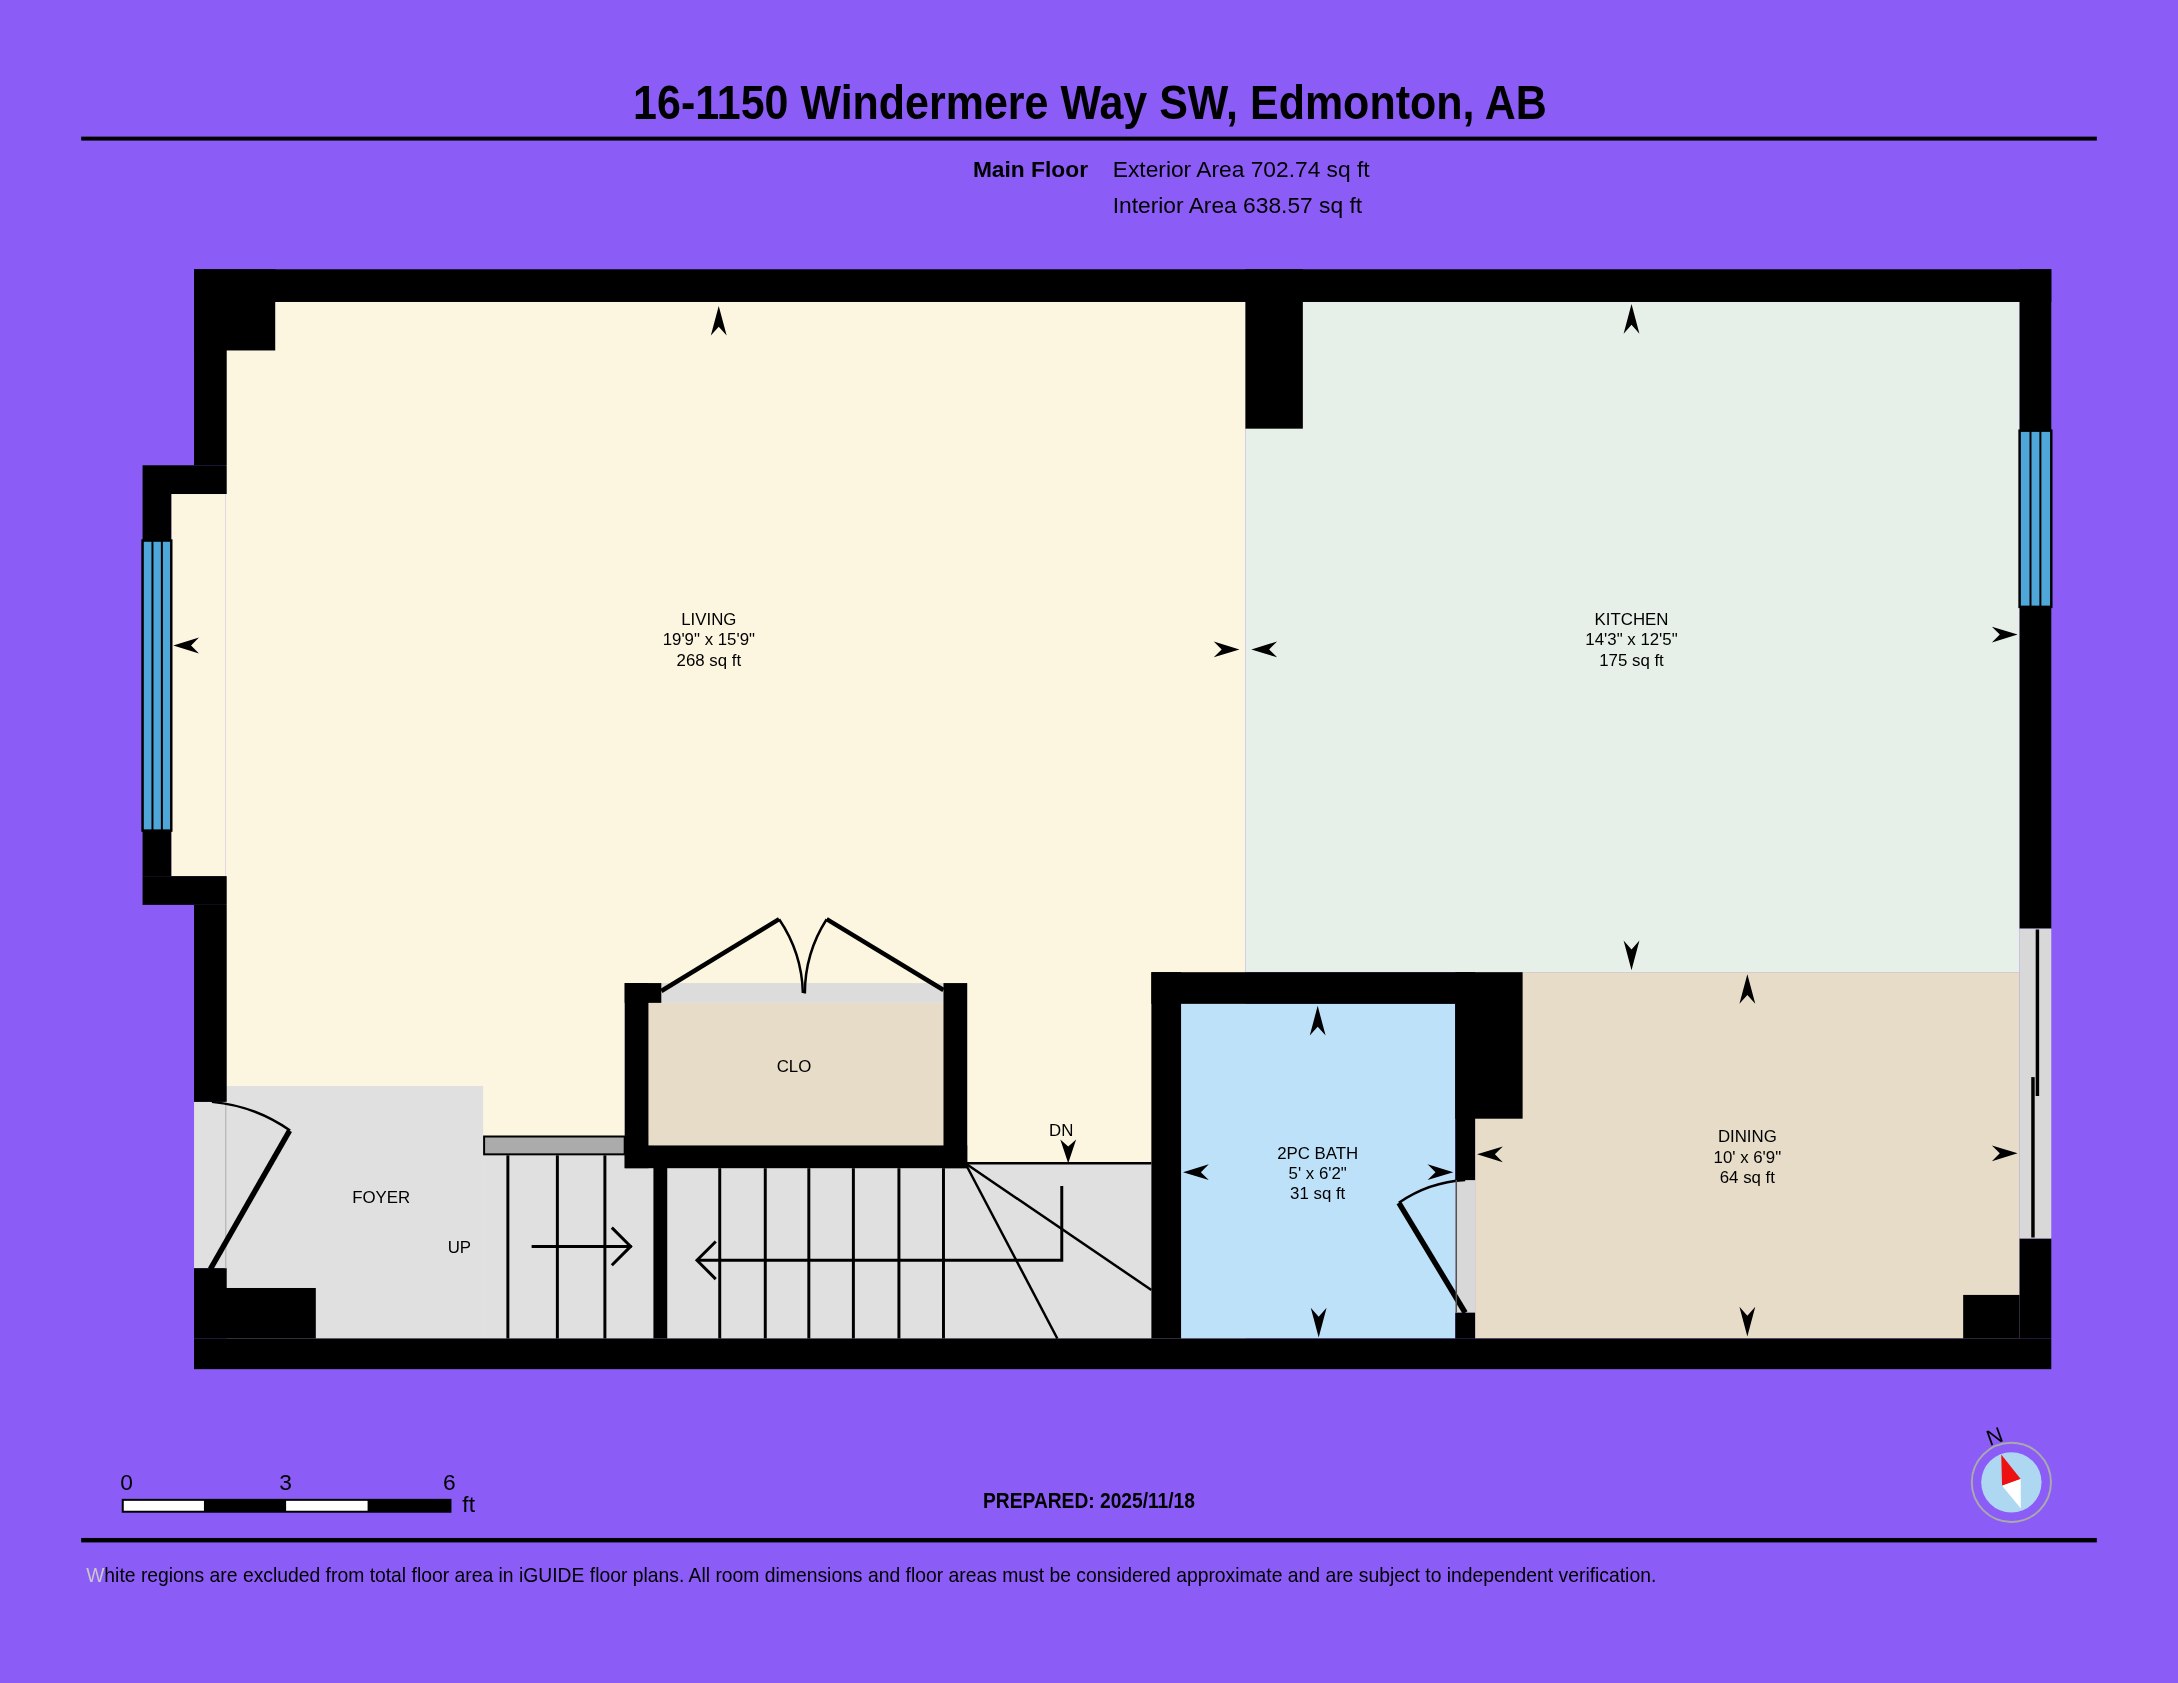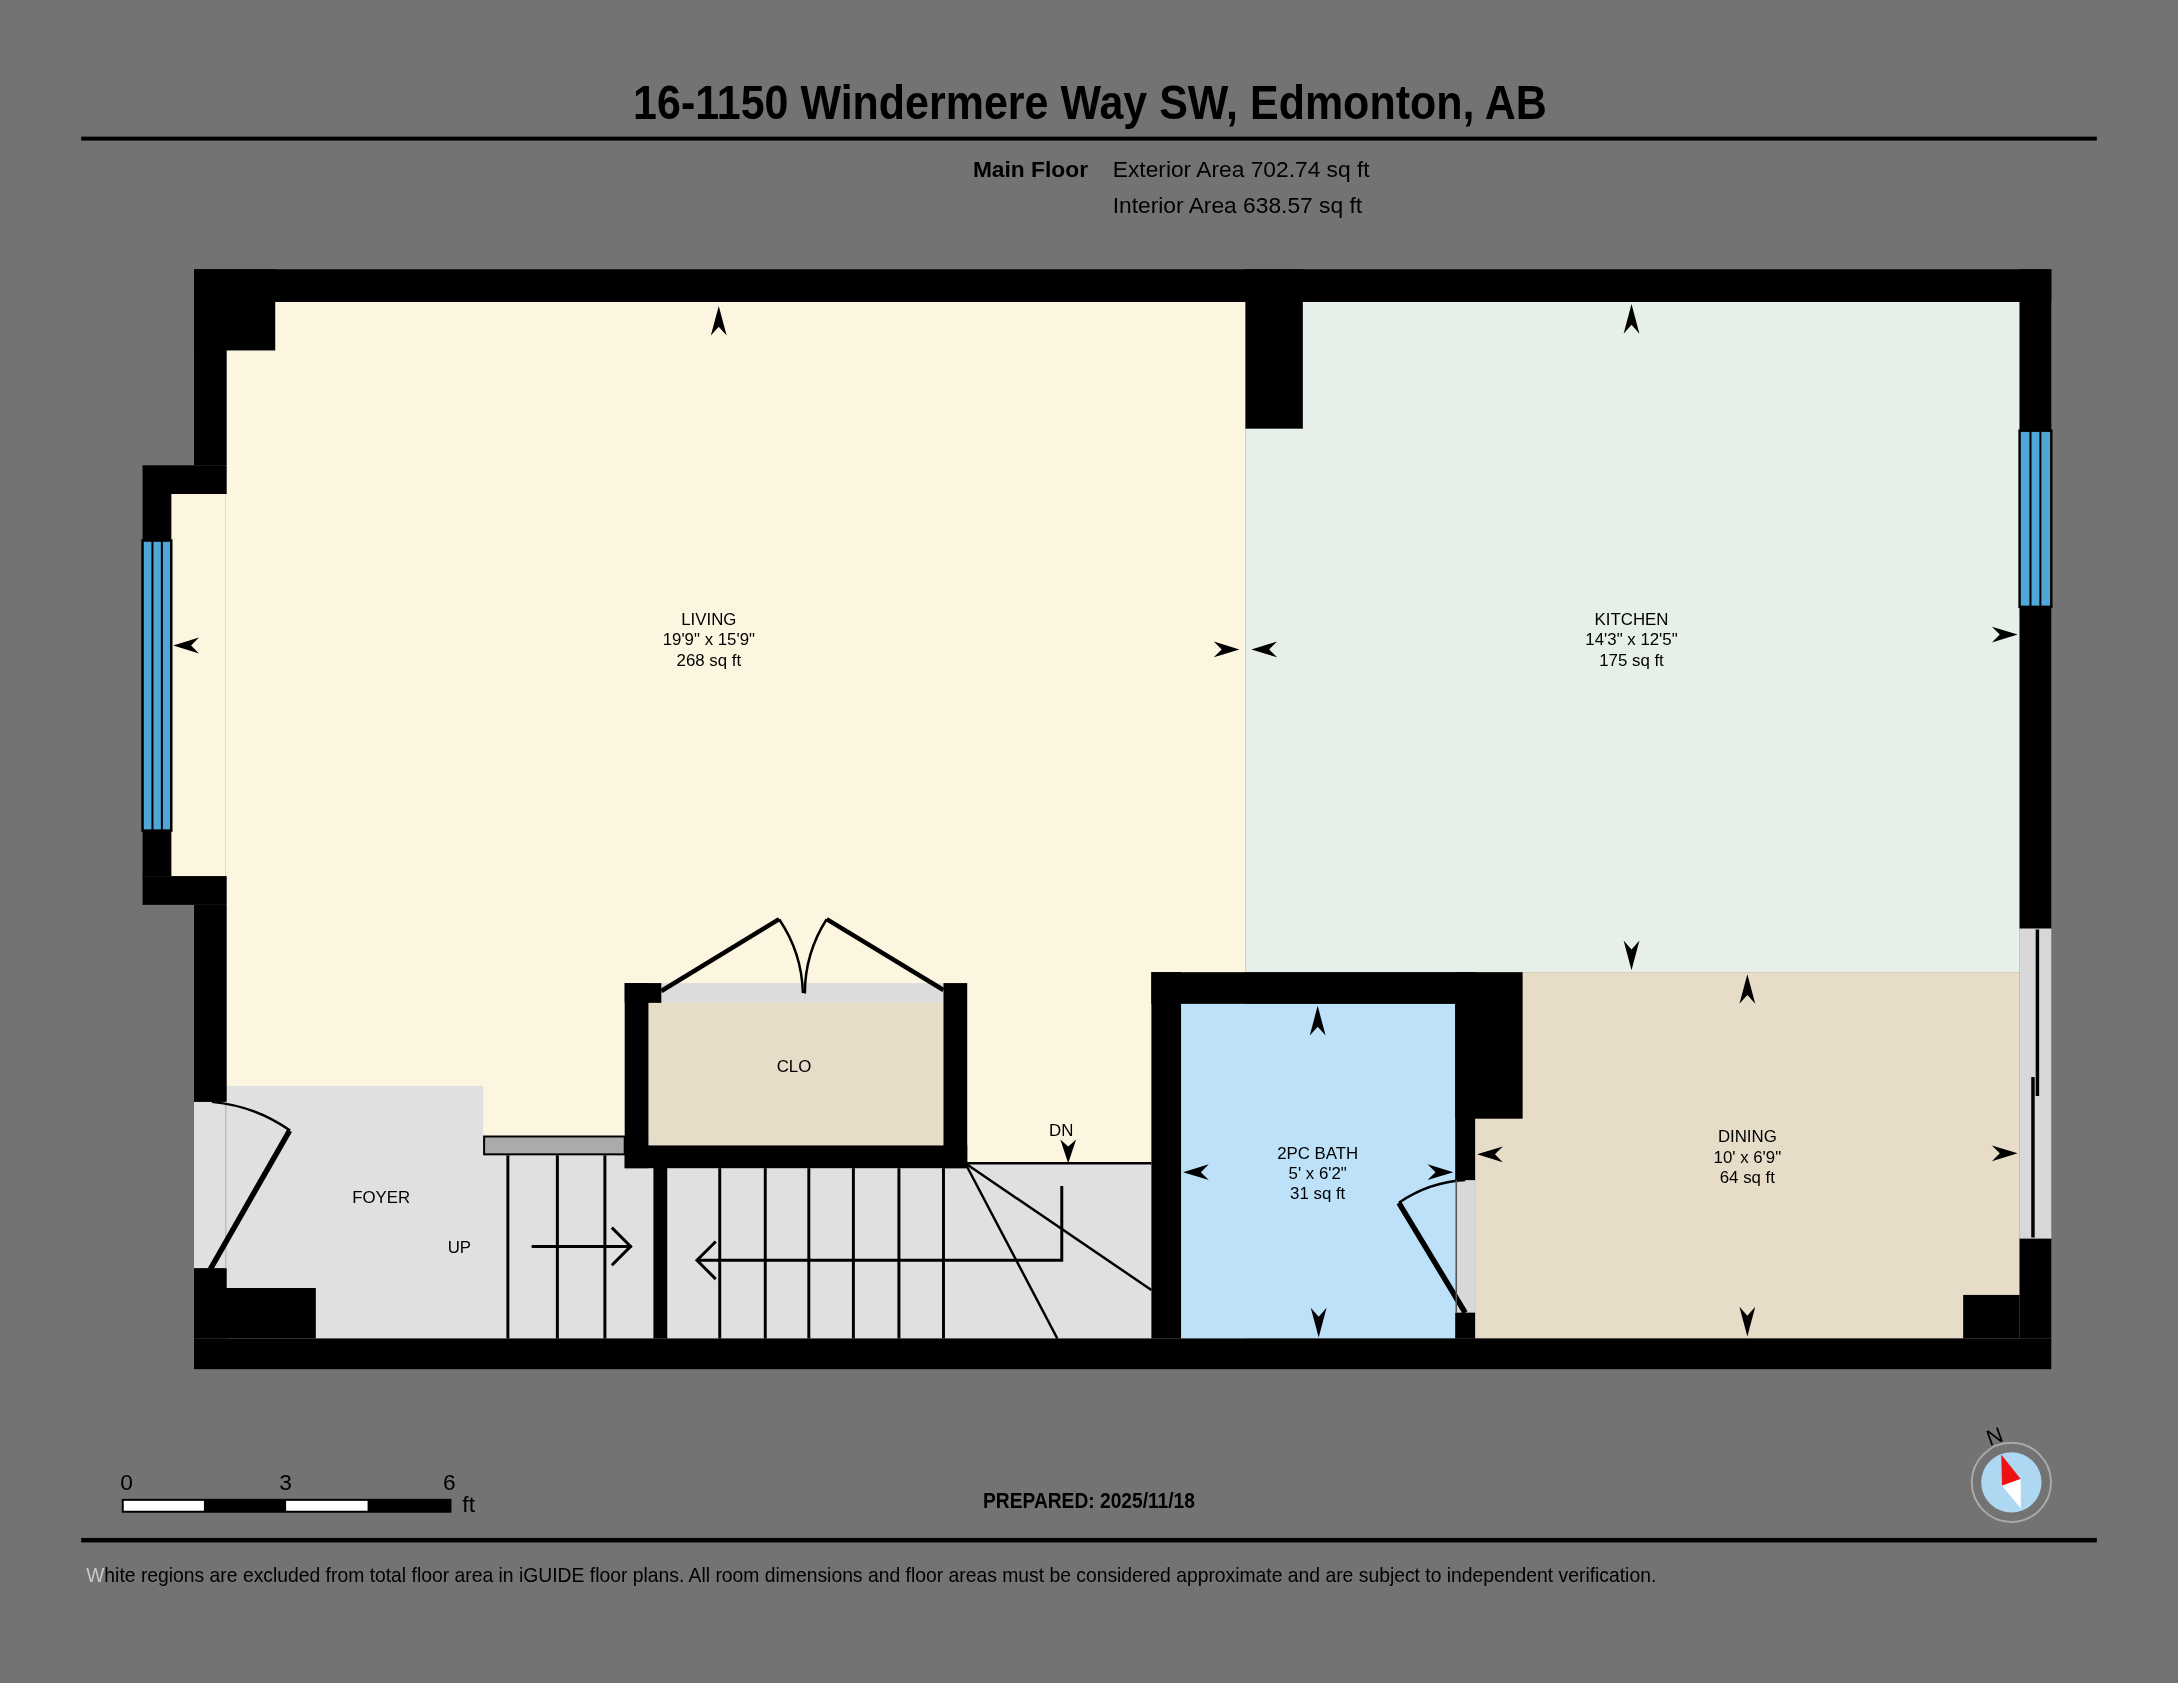--- a/index.html
+++ b/index.html
@@ -1,16 +1,16 @@
 <!DOCTYPE html>
 <html><head>
 <meta charset="utf-8">
 <style>
   html,body{margin:0;padding:0;background:#ffffff;}
-  .page{position:relative;width:2178px;height:1683px;background:#737373;overflow:hidden;}
+  .page{position:relative;width:2178px;height:1683px;background:#8b5cf6;overflow:hidden;}
   svg{position:absolute;left:0;top:0;}
   text{font-family:"Liberation Sans",sans-serif;fill:#000000;}
 </style>
 </head>
 <body>
 <div class="page">
 <svg width="2178" height="1683" viewBox="0 0 2200 1700">
 
 <text x="1101" y="120" font-size="48" font-weight="bold" text-anchor="middle" textLength="923" lengthAdjust="spacingAndGlyphs">16-1150 Windermere Way SW, Edmonton, AB</text>
 

